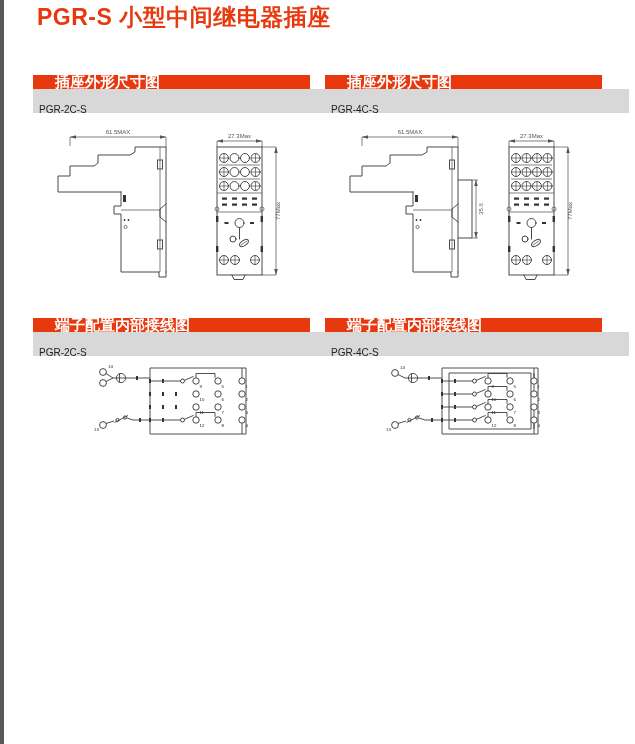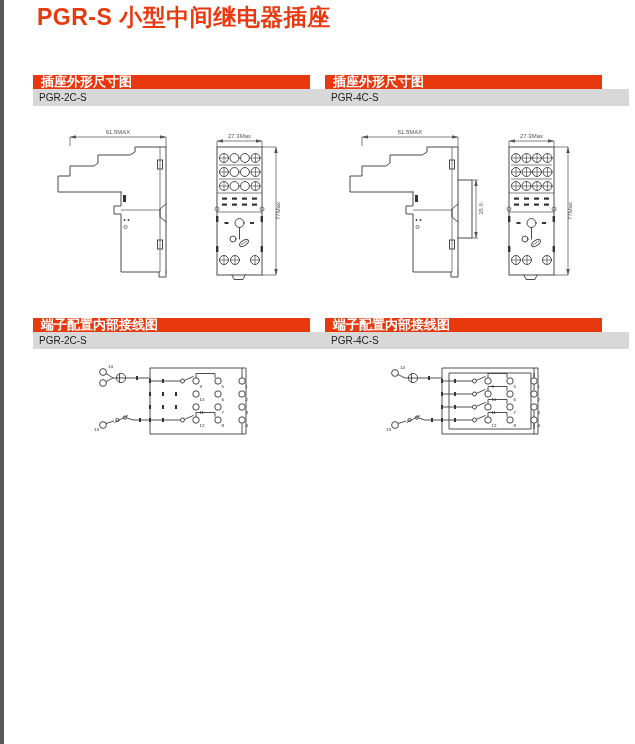--- a/index.html
+++ b/index.html
@@ -7,27 +7,27 @@
     width:635px;height:744px;position:relative;background:#ffffff;
     font-family:"Liberation Sans",sans-serif;overflow:hidden;
   }
   .spine{position:absolute;left:0;top:0;width:4px;height:744px;background:#58595b;}
   .page-title{
     position:absolute;left:37px;top:2px;font-size:23px;font-weight:bold;
     color:#e8380d;letter-spacing:0.5px;white-space:nowrap;
   }
   .sec-head{
     position:absolute;width:277px;height:24px;box-sizing:border-box;
-    background:#e8380d;color:#ffffff;font-size:13px;font-weight:bold;
-    line-height:14px;padding:0 8px;white-space:nowrap;overflow:hidden;
+    background:#e8380d;color:#ffffff;font-size:15px;font-weight:bold;
+    line-height:14px;padding:0 22px;white-space:nowrap;overflow:hidden;
   }
   .sec-model{
     position:absolute;width:304px;height:17px;box-sizing:border-box;
     background:#d8d8d8;color:#222222;font-size:10px;
-    line-height:17px;padding:0 6px;white-space:nowrap;
+    line-height:17px;padding:12px 6px;white-space:nowrap;
   }
   svg.draw{position:absolute;overflow:visible;}
   .ln{fill:none;stroke:#4a4a4a;stroke-width:1;stroke-linejoin:miter;stroke-linecap:square;}
   .lt{fill:none;stroke:#4a4a4a;stroke-width:.7;}
   .wr{fill:none;stroke:#3c3c3c;stroke-width:.9;}
   .fd{fill:#333;stroke:none;}
   .tc{fill:#fff;stroke:#333;stroke-width:.9;}
   .dl{font-family:"Liberation Sans",sans-serif;font-size:6px;fill:#555;}
   .tl{font-family:"Liberation Sans",sans-serif;font-size:4.4px;fill:#222;}
   .ar{fill:#555;stroke:none;}

